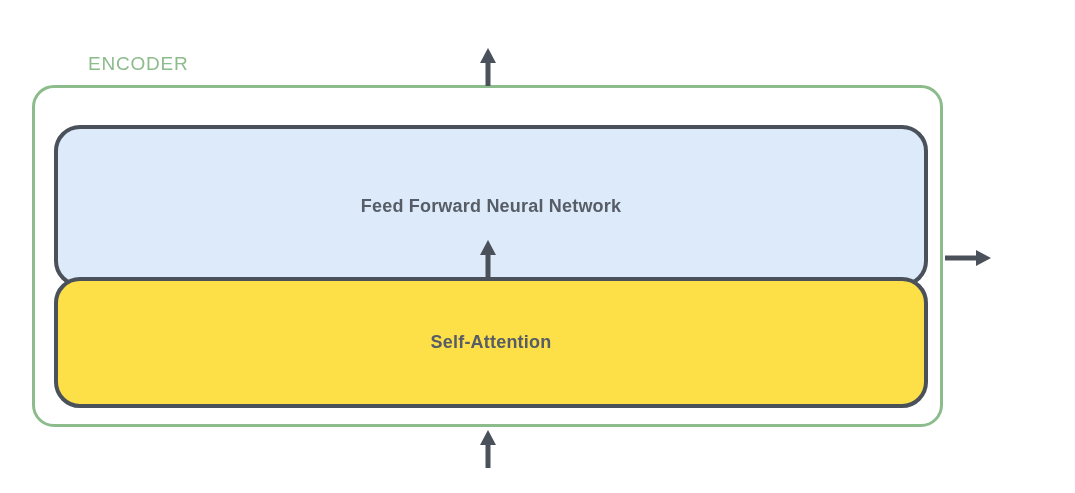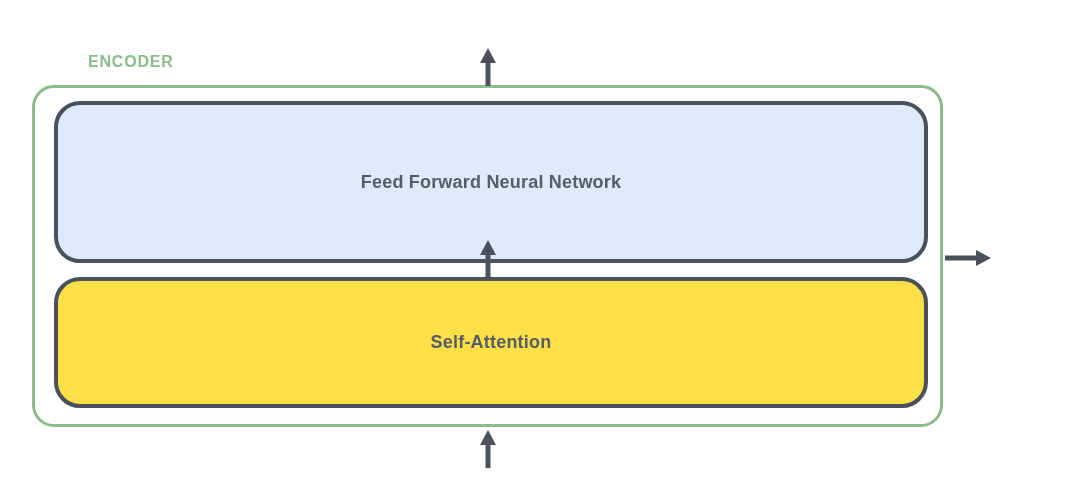--- a/index.html
+++ b/index.html
@@ -12,22 +12,22 @@
     width: 1075px;
     height: 493px;
     background: #ffffff;
     font-family: "Liberation Sans", sans-serif;
     overflow: hidden;
   }
   .encoder-label {
     position: absolute;
     left: 88px;
     top: 53px;
-    font-size: 16px;
-    font-weight: bold;
+    font-size: 19px;
+    font-weight: normal;
     letter-spacing: 0.8px;
     color: #8CBB8C;
     user-select: none;
   }
   .encoder-box {
     position: absolute;
     left: 32px;
     top: 85px;
     width: 911px;
     height: 342px;
@@ -47,21 +47,21 @@
     align-items: center;
     justify-content: center;
   }
   .block-label {
     font-size: 18px;
     font-weight: bold;
     letter-spacing: 0.2px;
     color: #575D66;
   }
   .block-ffnn {
-    top: 101px;
+    top: 125px;
     height: 162px;
     background: #DCEAFA;
   }
   .block-attn {
     top: 277px;
     height: 131px;
     background: #fde047;
   }
   .arrow {
     position: absolute;

